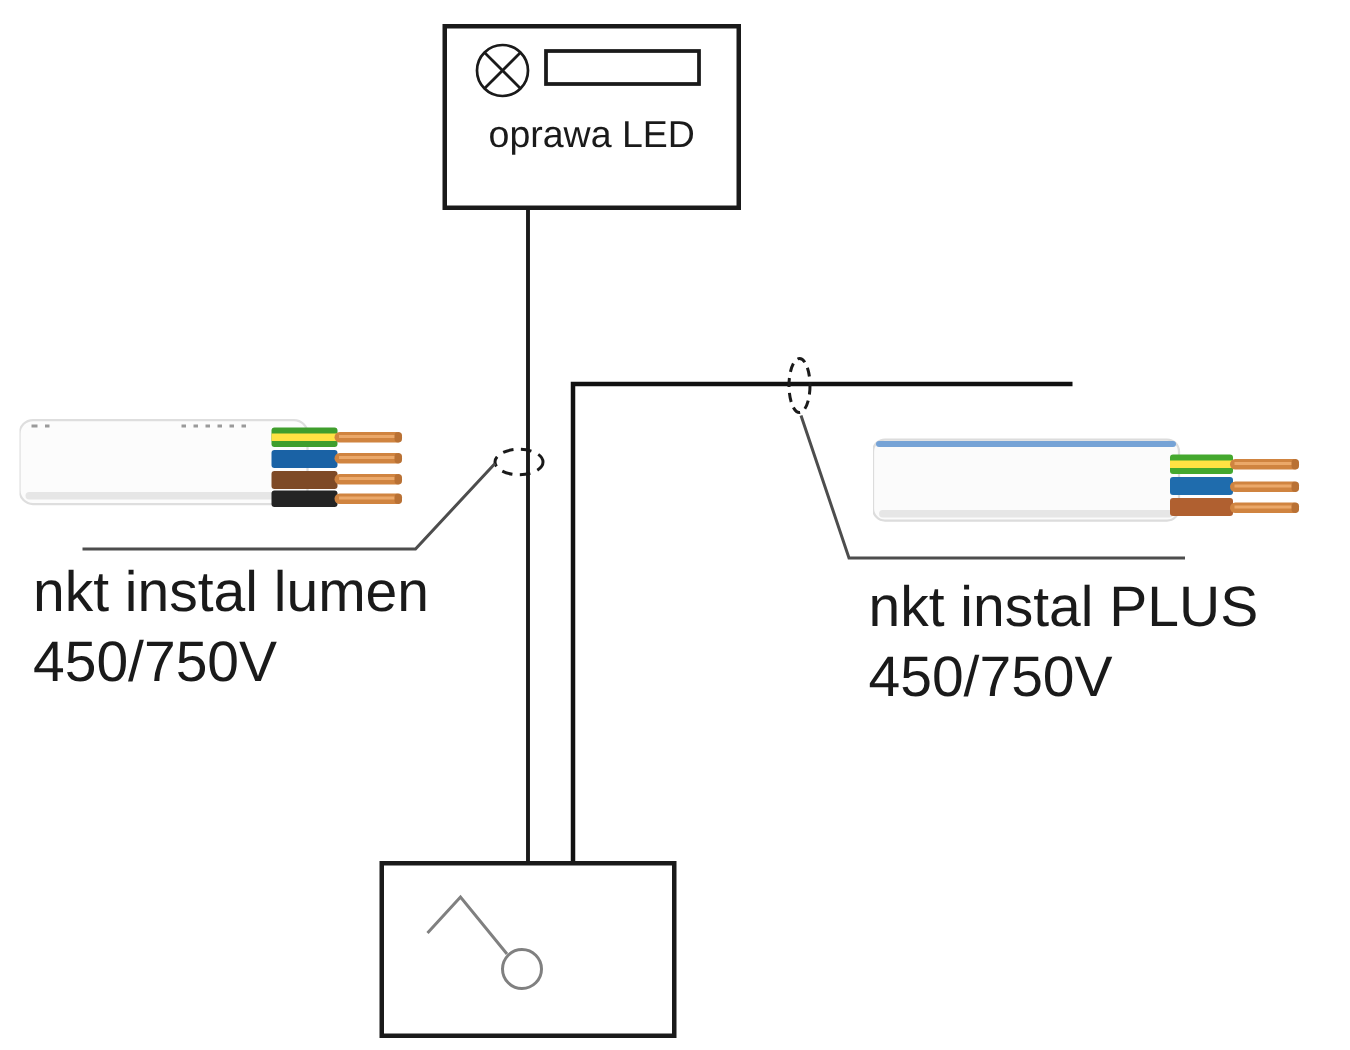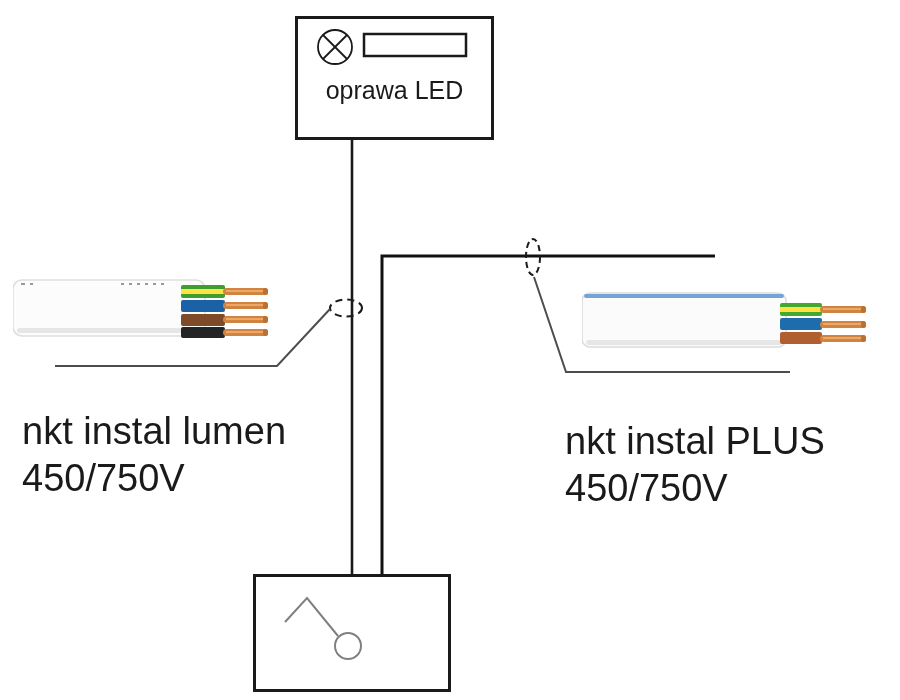--- a/index.html
+++ b/index.html
@@ -12,24 +12,24 @@
   .box{
     position:absolute;border:3px solid #1a1a1a;background:#ffffff;box-sizing:border-box;
   }
   #luminaire-box{left:295px;top:16px;width:199px;height:124px;}
   #switch-box{left:253px;top:574px;width:198px;height:118px;}
   .lum-text{
     position:absolute;left:0;right:0;top:57px;text-align:center;
     font-size:25px;line-height:29px;white-space:nowrap;
   }
   .cable-label{
-    position:absolute;font-size:38px;line-height:47px;white-space:nowrap;color:#1a1a1a;margin-top:36px;
+    position:absolute;font-size:38px;line-height:47px;white-space:nowrap;color:#1a1a1a;
   }
   #left-cable-label{left:22px;top:372px;}
-  #right-cable-label{left:565px;top:382px;}
+  #right-cable-label{left:579px;top:382px;}
   .cable-label div{height:47px;}
 </style>
 </head>
 <body>
 
 <div id="stage">
 
   <svg id="lines-overlay" viewBox="0 0 900 700">
 
     <line x1="352" y1="131" x2="352" y2="576" stroke="#1a1a1a" stroke-width="2.6"></line>

